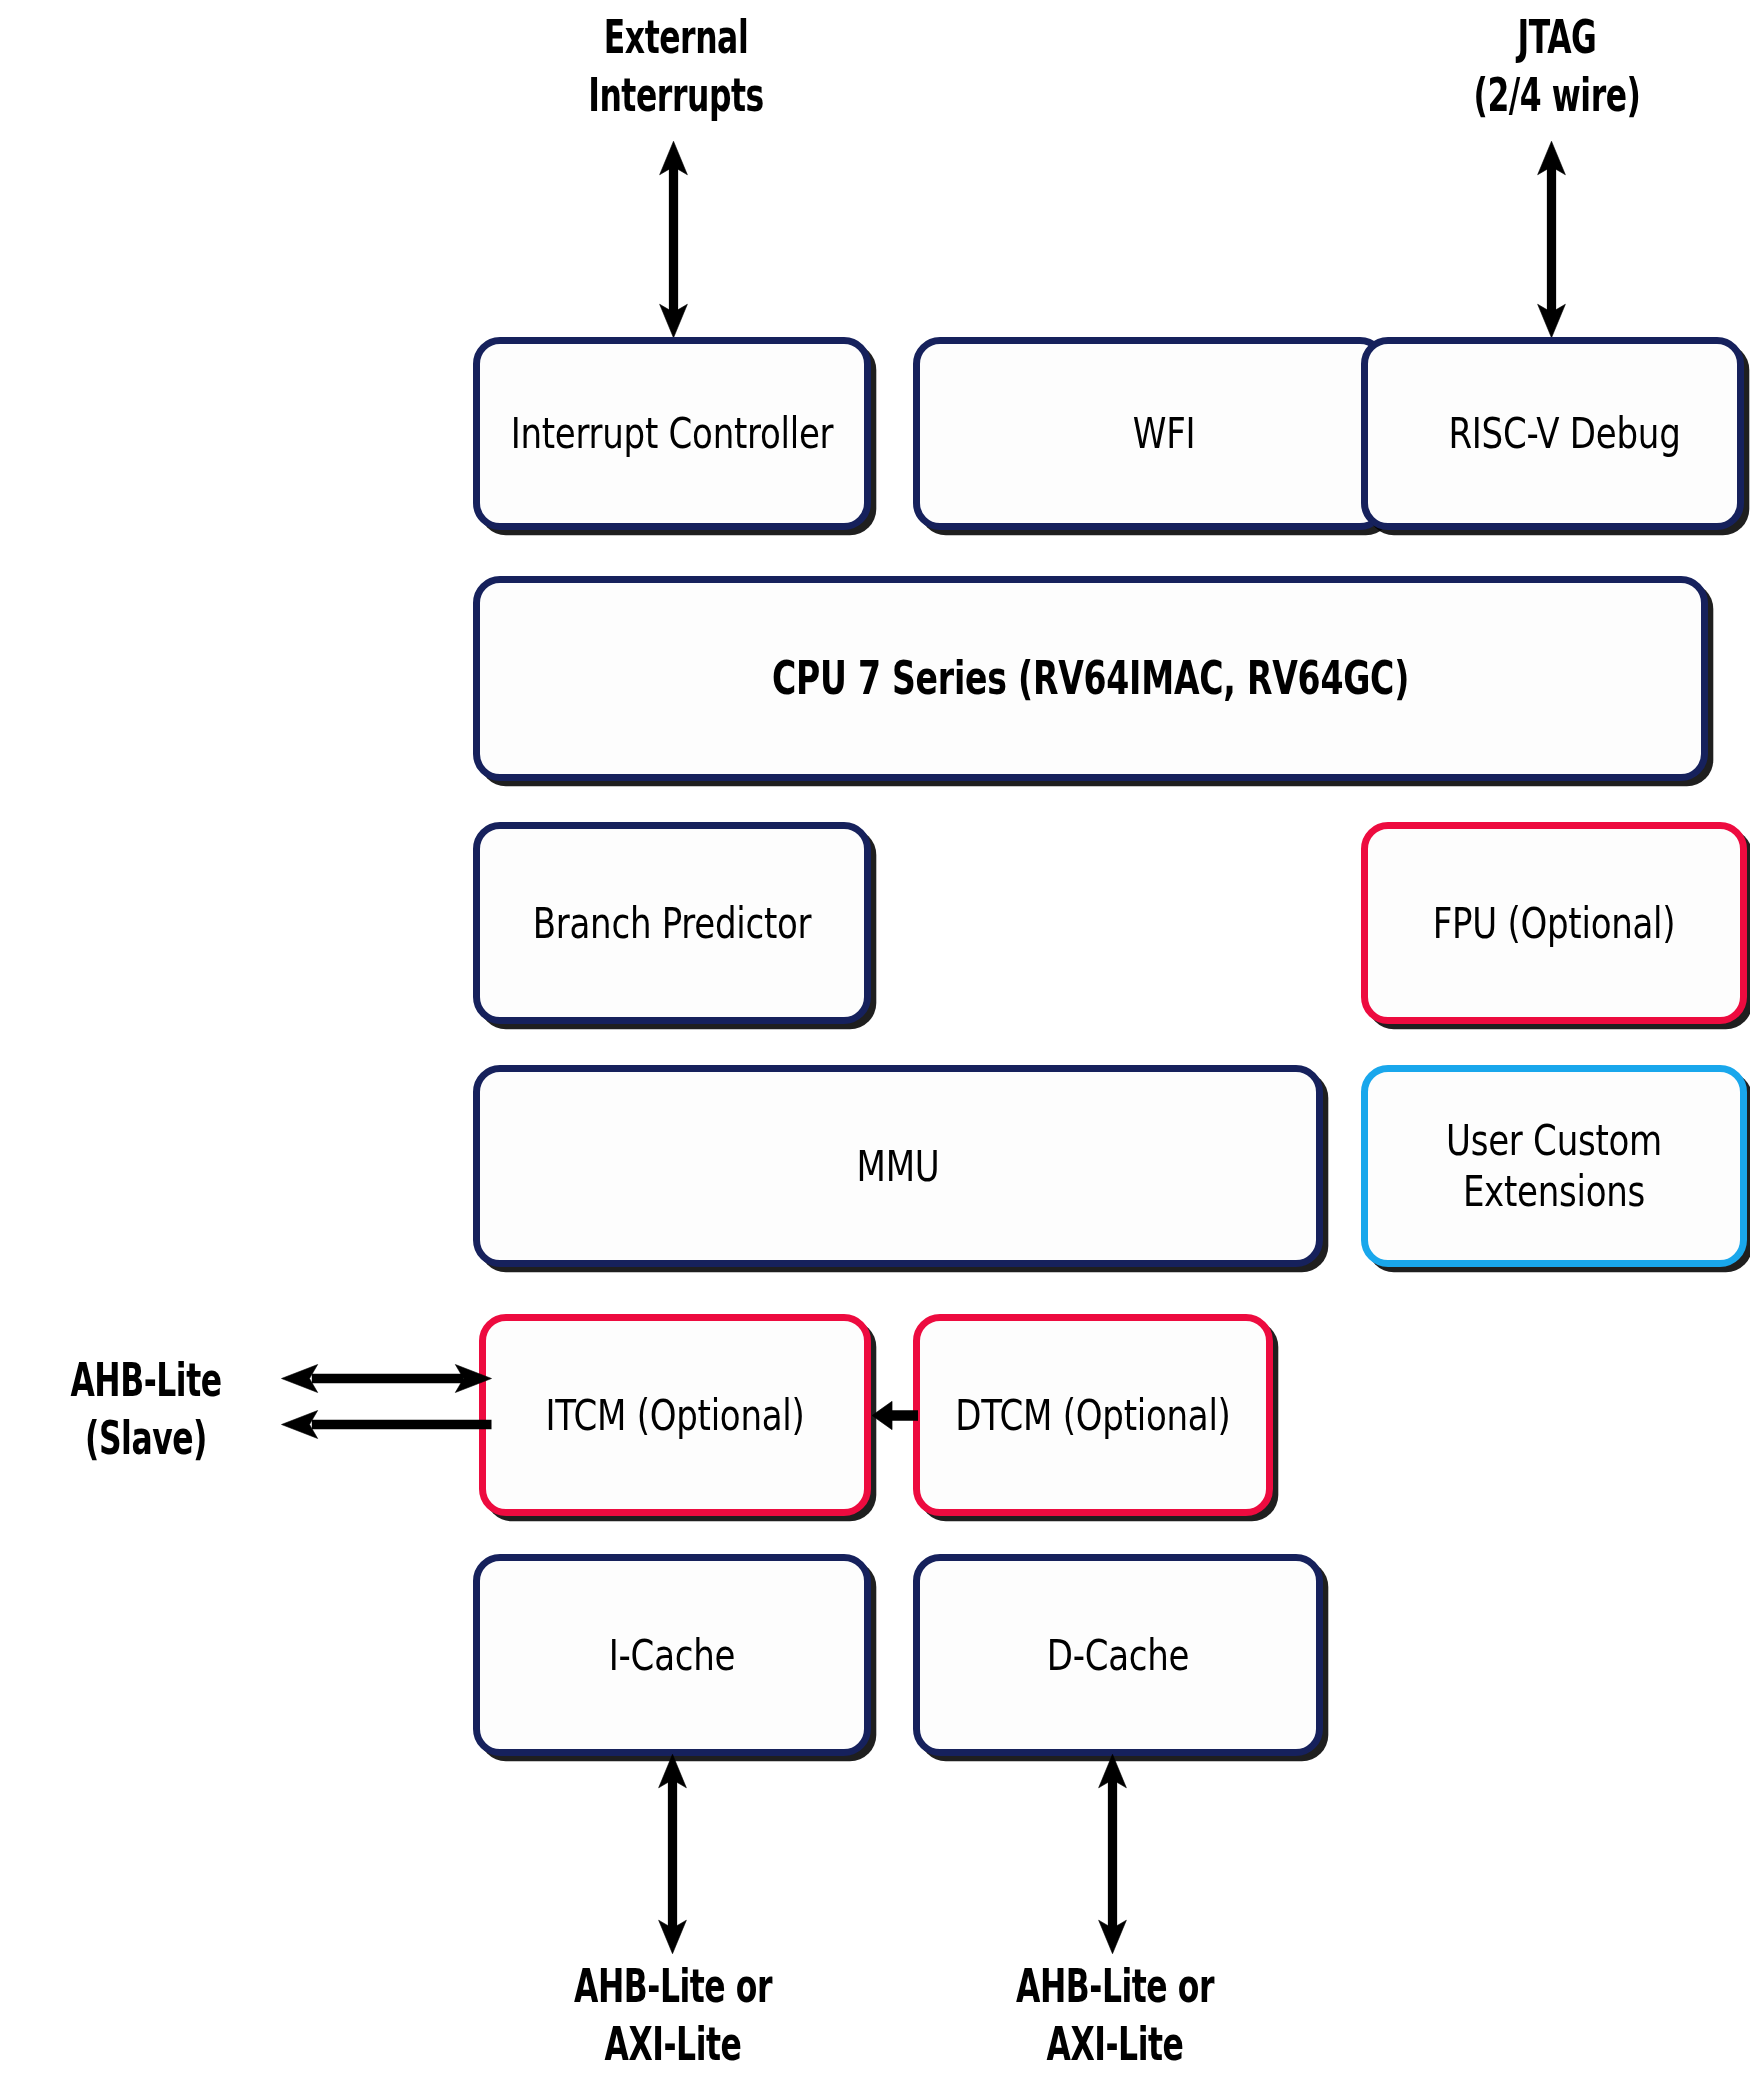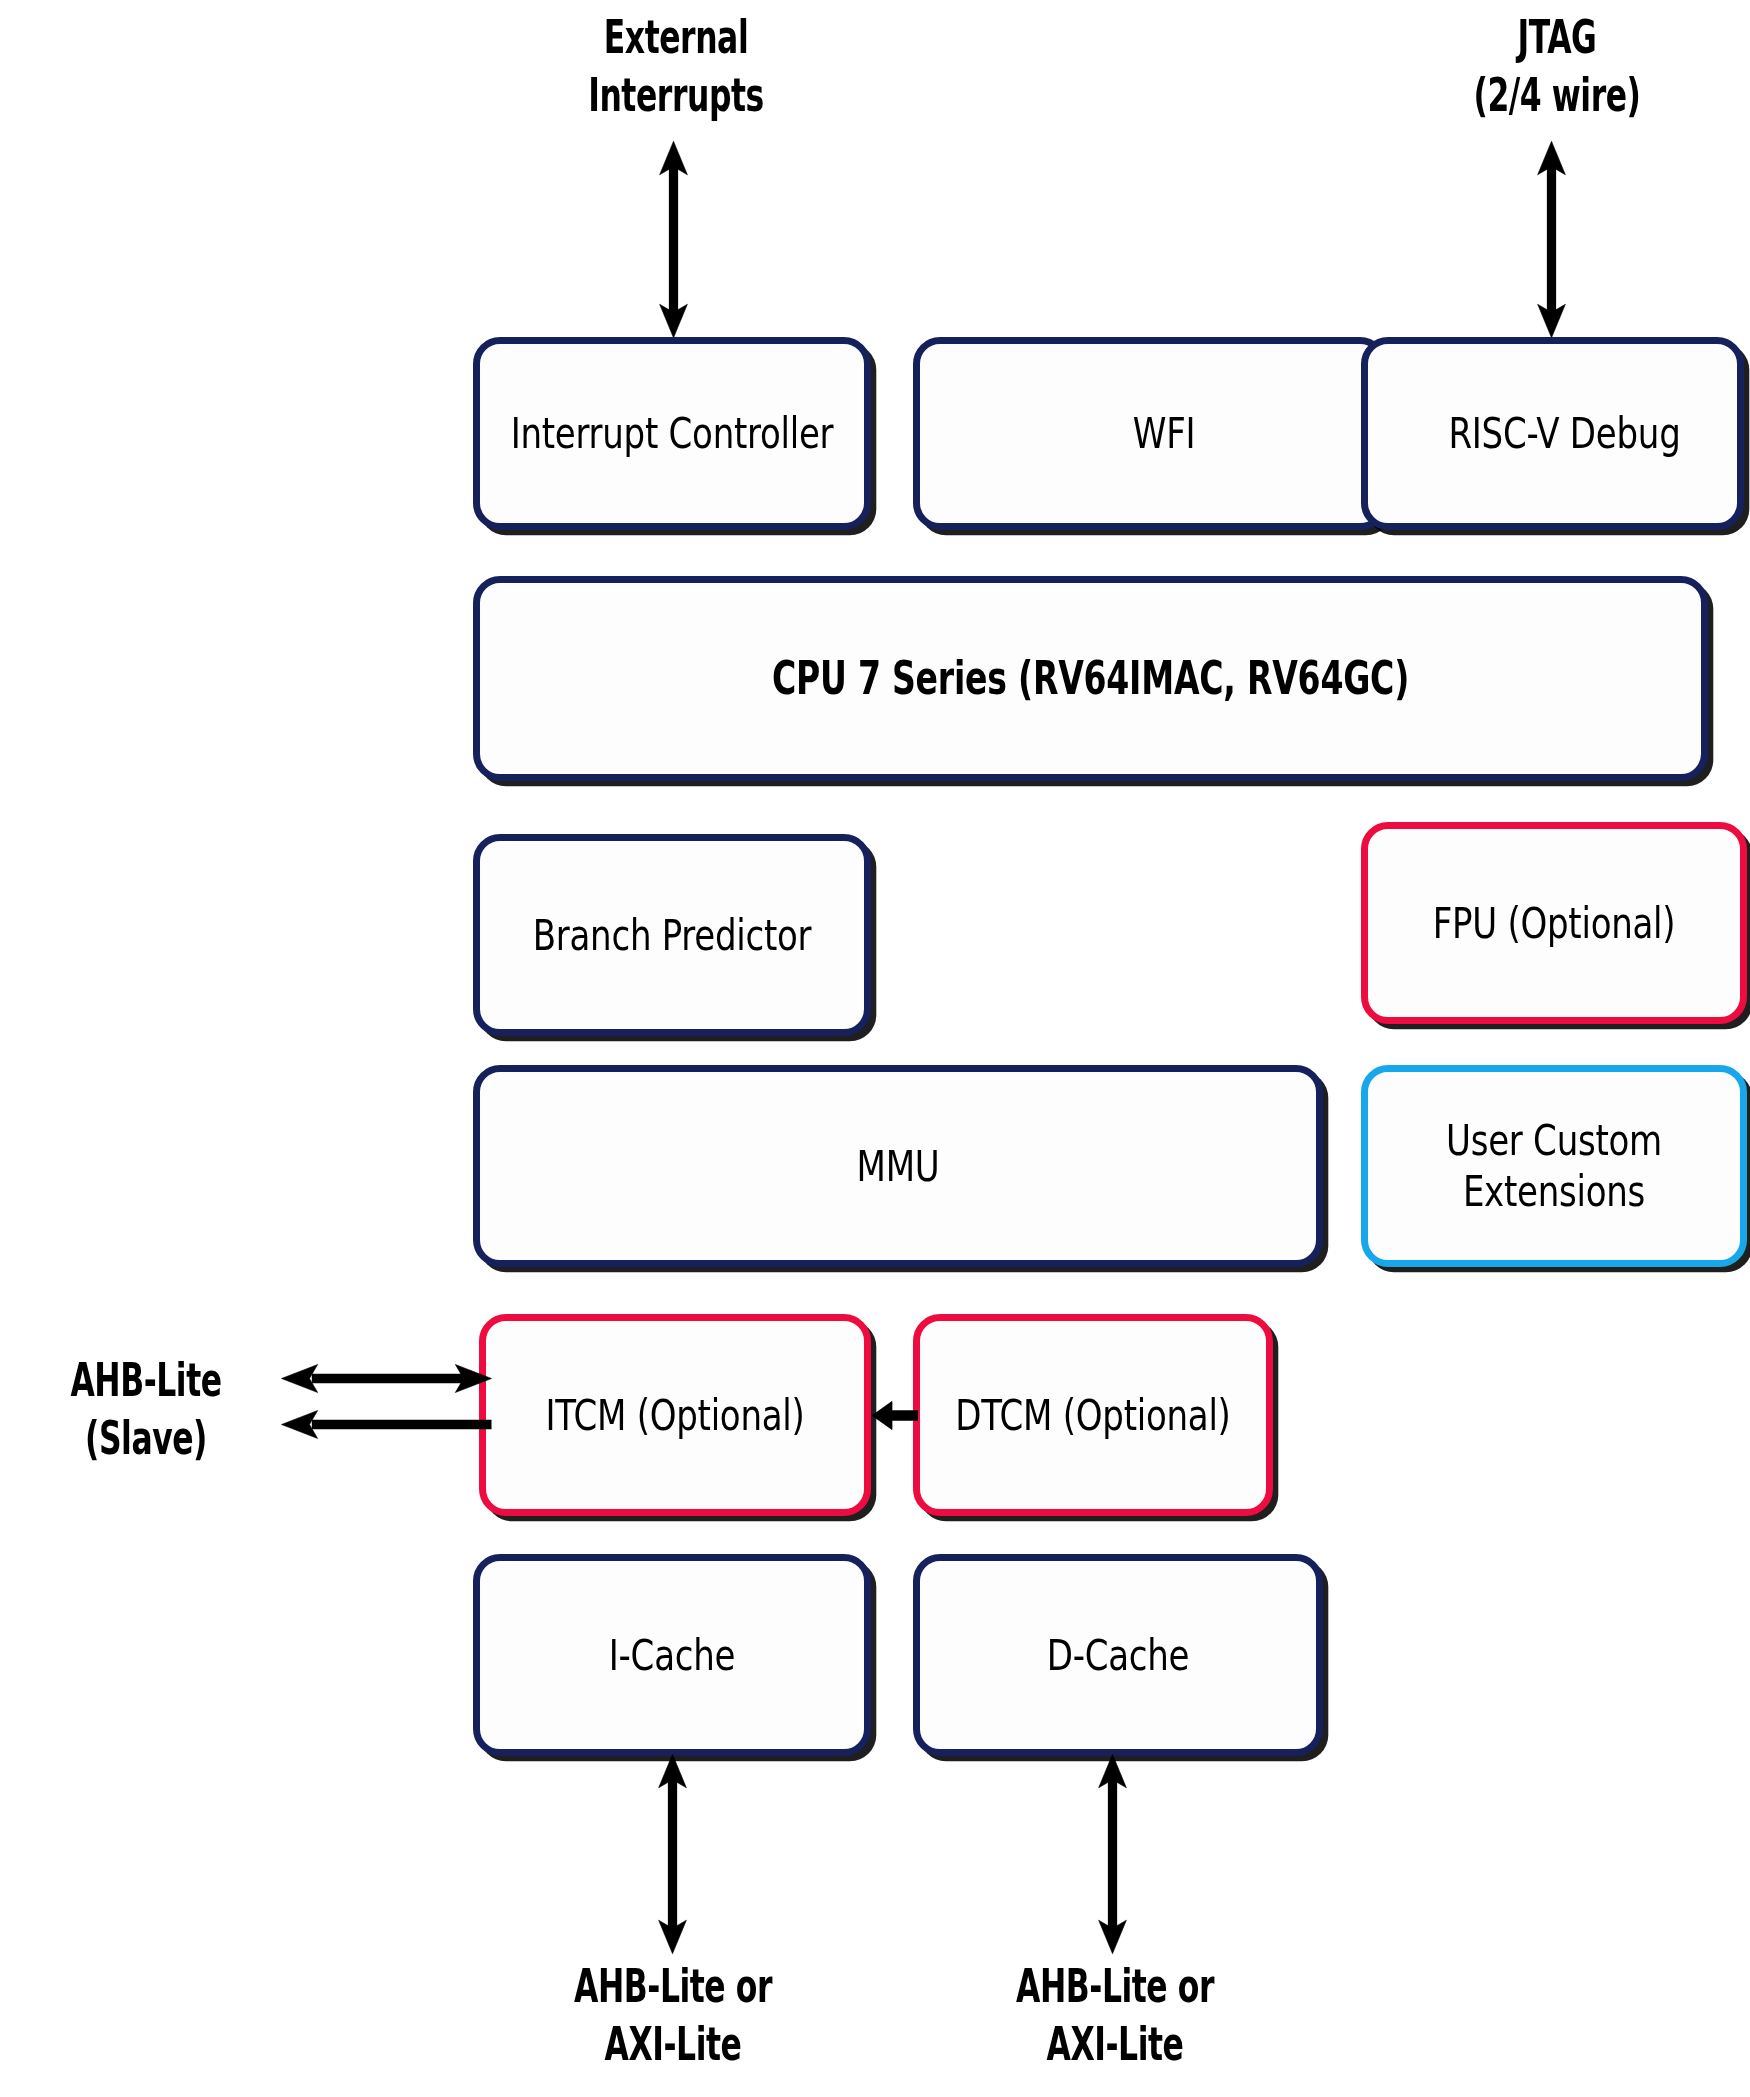--- a/index.html
+++ b/index.html
@@ -114,21 +114,21 @@
   <div class="box navy" style="left:1361px; top:337px; width:383px; height:193px;padding-left:24px;">
     <span class="label">RISC-V
 Debug</span>
   </div>
 
   <div class="box navy cpu" style="left:473px; top:576px; width:1235px; height:205px;">
     <span class="label">CPU
 7 Series (RV64IMAC, RV64GC)</span>
   </div>
 
-  <div class="box navy" style="left:473px; top:822px; width:398px; height:202px;margin-top:12px;">
+  <div class="box navy" style="left:473px; top:822px; width:398px; height:202px;">
     <span class="label">Branch
 Predictor</span>
   </div>
 
 
   <div class="box red" style="left:1361px; top:822px; width:386px; height:202px;">
     <span class="label">FPU
 (Optional)</span>
   </div>
 

